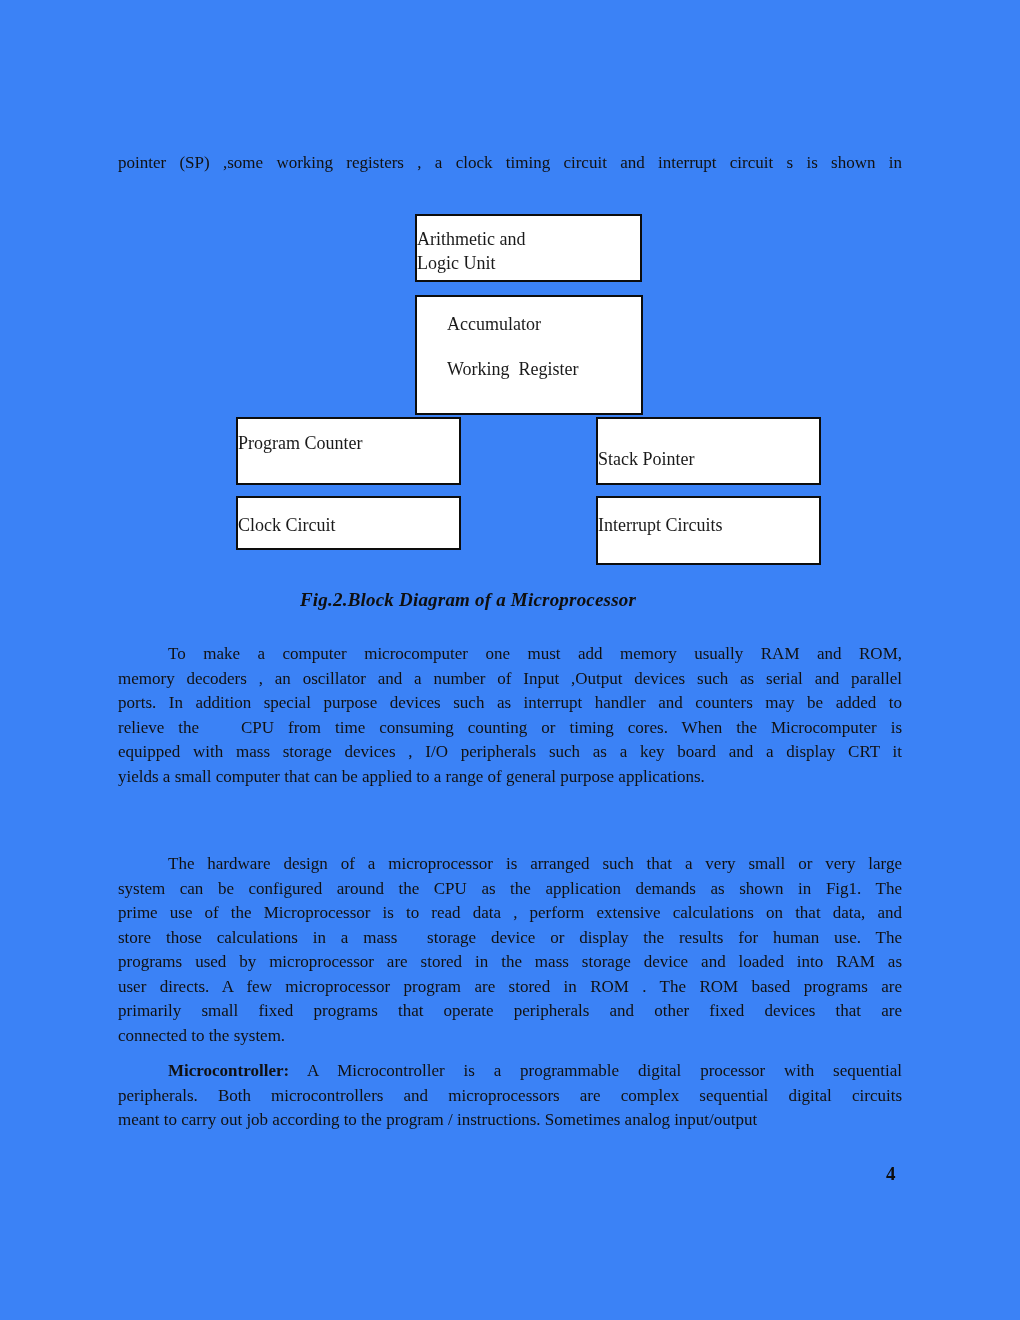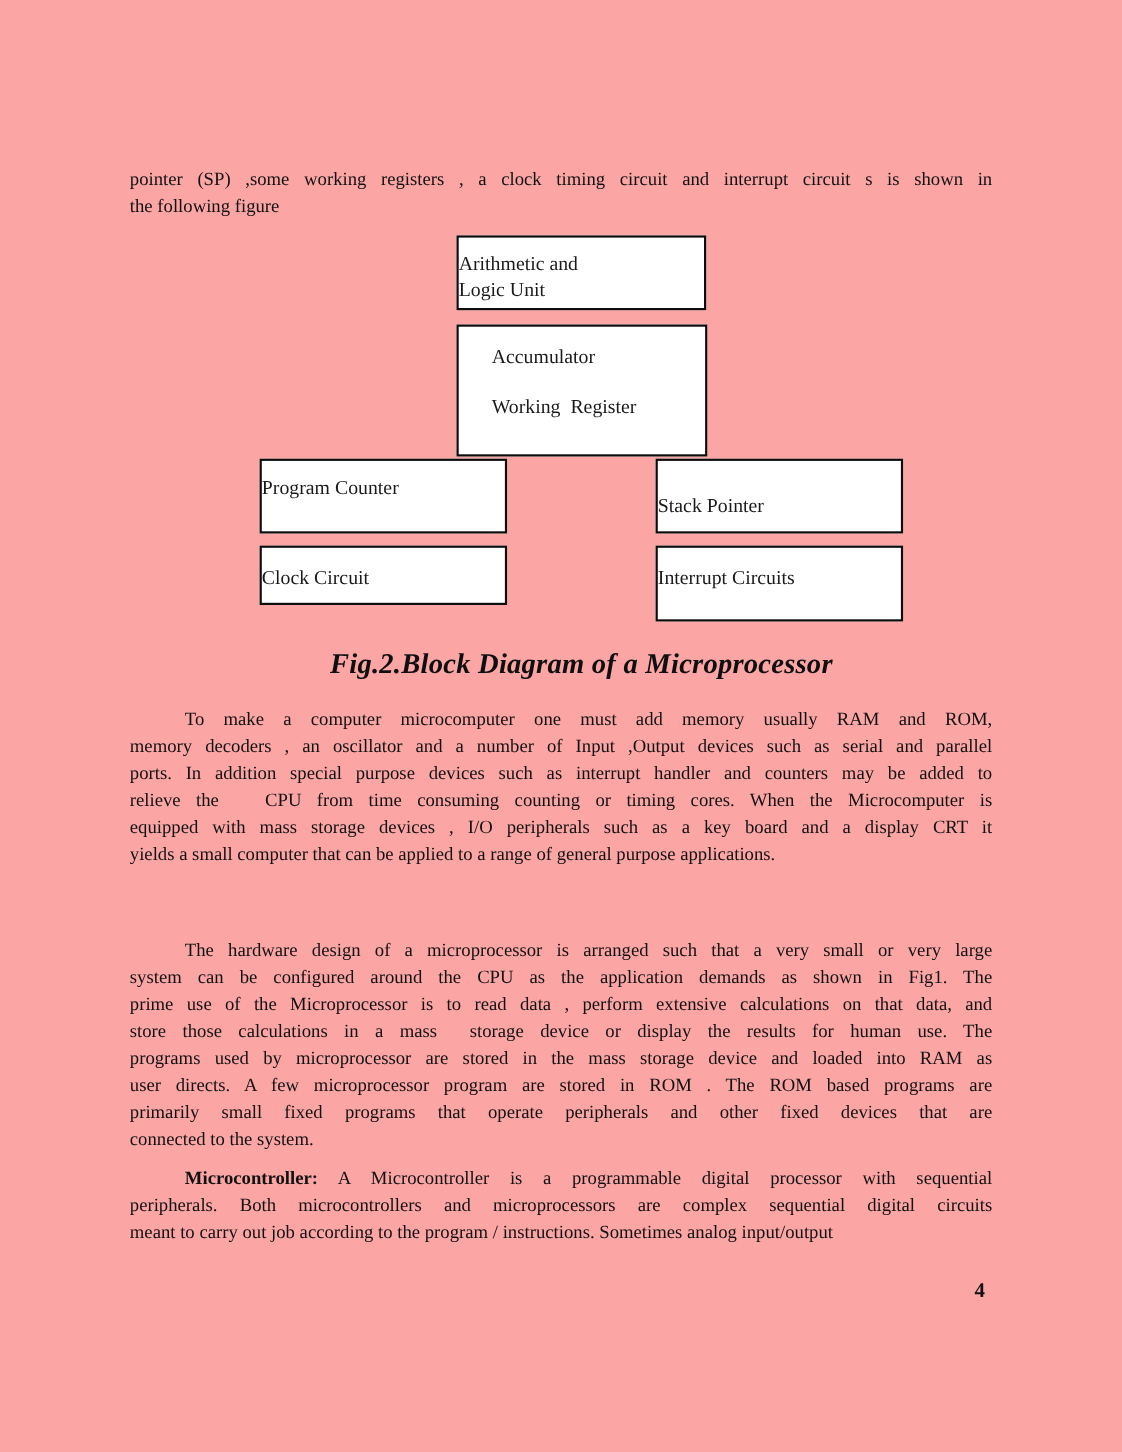--- a/index.html
+++ b/index.html
@@ -2,21 +2,21 @@
 <html><head>
 <meta charset="utf-8">
 <style>
   * { margin: 0; padding: 0; box-sizing: border-box; }
   html, body { background: #e8e8e8; }
   .page {
     position: relative;
     width: 1020px;
     height: 1320px;
     margin: 0 auto;
-    background: #fca5a5;
+    background: #3b82f6;
     font-family: "Liberation Serif", "DejaVu Serif", serif;
     color: #111111;
     overflow: hidden;
   }
   .textblock {
     position: absolute;
     left: 118px;
     width: 784px;
     font-size: 17px;
     line-height: 24.5px;
@@ -49,21 +49,21 @@
   .box-acc .acc-line2 { margin-top: 21px; }
   .box-pc  { left: 236px; top: 417px; width: 225px; height: 68px; padding-top: 12px; }
   .box-sp  { left: 596px; top: 417px; width: 225px; height: 68px; padding-top: 28px; }
   .box-cc  { left: 236px; top: 496px; width: 225px; height: 54px; padding-top: 15px; }
   .box-ic  { left: 596px; top: 496px; width: 225px; height: 69px; padding-top: 15px; }
 
   .caption {
     position: absolute;
     left: 300px;
     top: 589px;
-    font-size: 26px;
+    font-size: 19px;
     font-weight: bold;
     font-style: italic;
     color: #0f0f0f;
     letter-spacing: 0.2px;
   }
   .intro { top: 151px; }
   .para1 { top: 642px; }
   .para2 { top: 852px; }
   .para3 { top: 1059px; }
   .page-number {
@@ -75,21 +75,20 @@
     color: #0f0f0f;
   }
 </style>
 </head>
 <body>
 
 <div class="page">
 
   <div class="textblock intro">
     <div class="line">pointer (SP) ,some working registers , a clock timing circuit and interrupt circuit s is shown in</div>
-    <div class="line line-last">the following figure</div>
   </div>
 
   <div class="diagram">
     <div class="dbox box-alu center">
       <div>Arithmetic and</div>
       <div>Logic Unit</div>
     </div>
     <div class="dbox box-acc">
       <div>Accumulator</div>
       <div class="acc-line2">Working&nbsp; Register</div>

